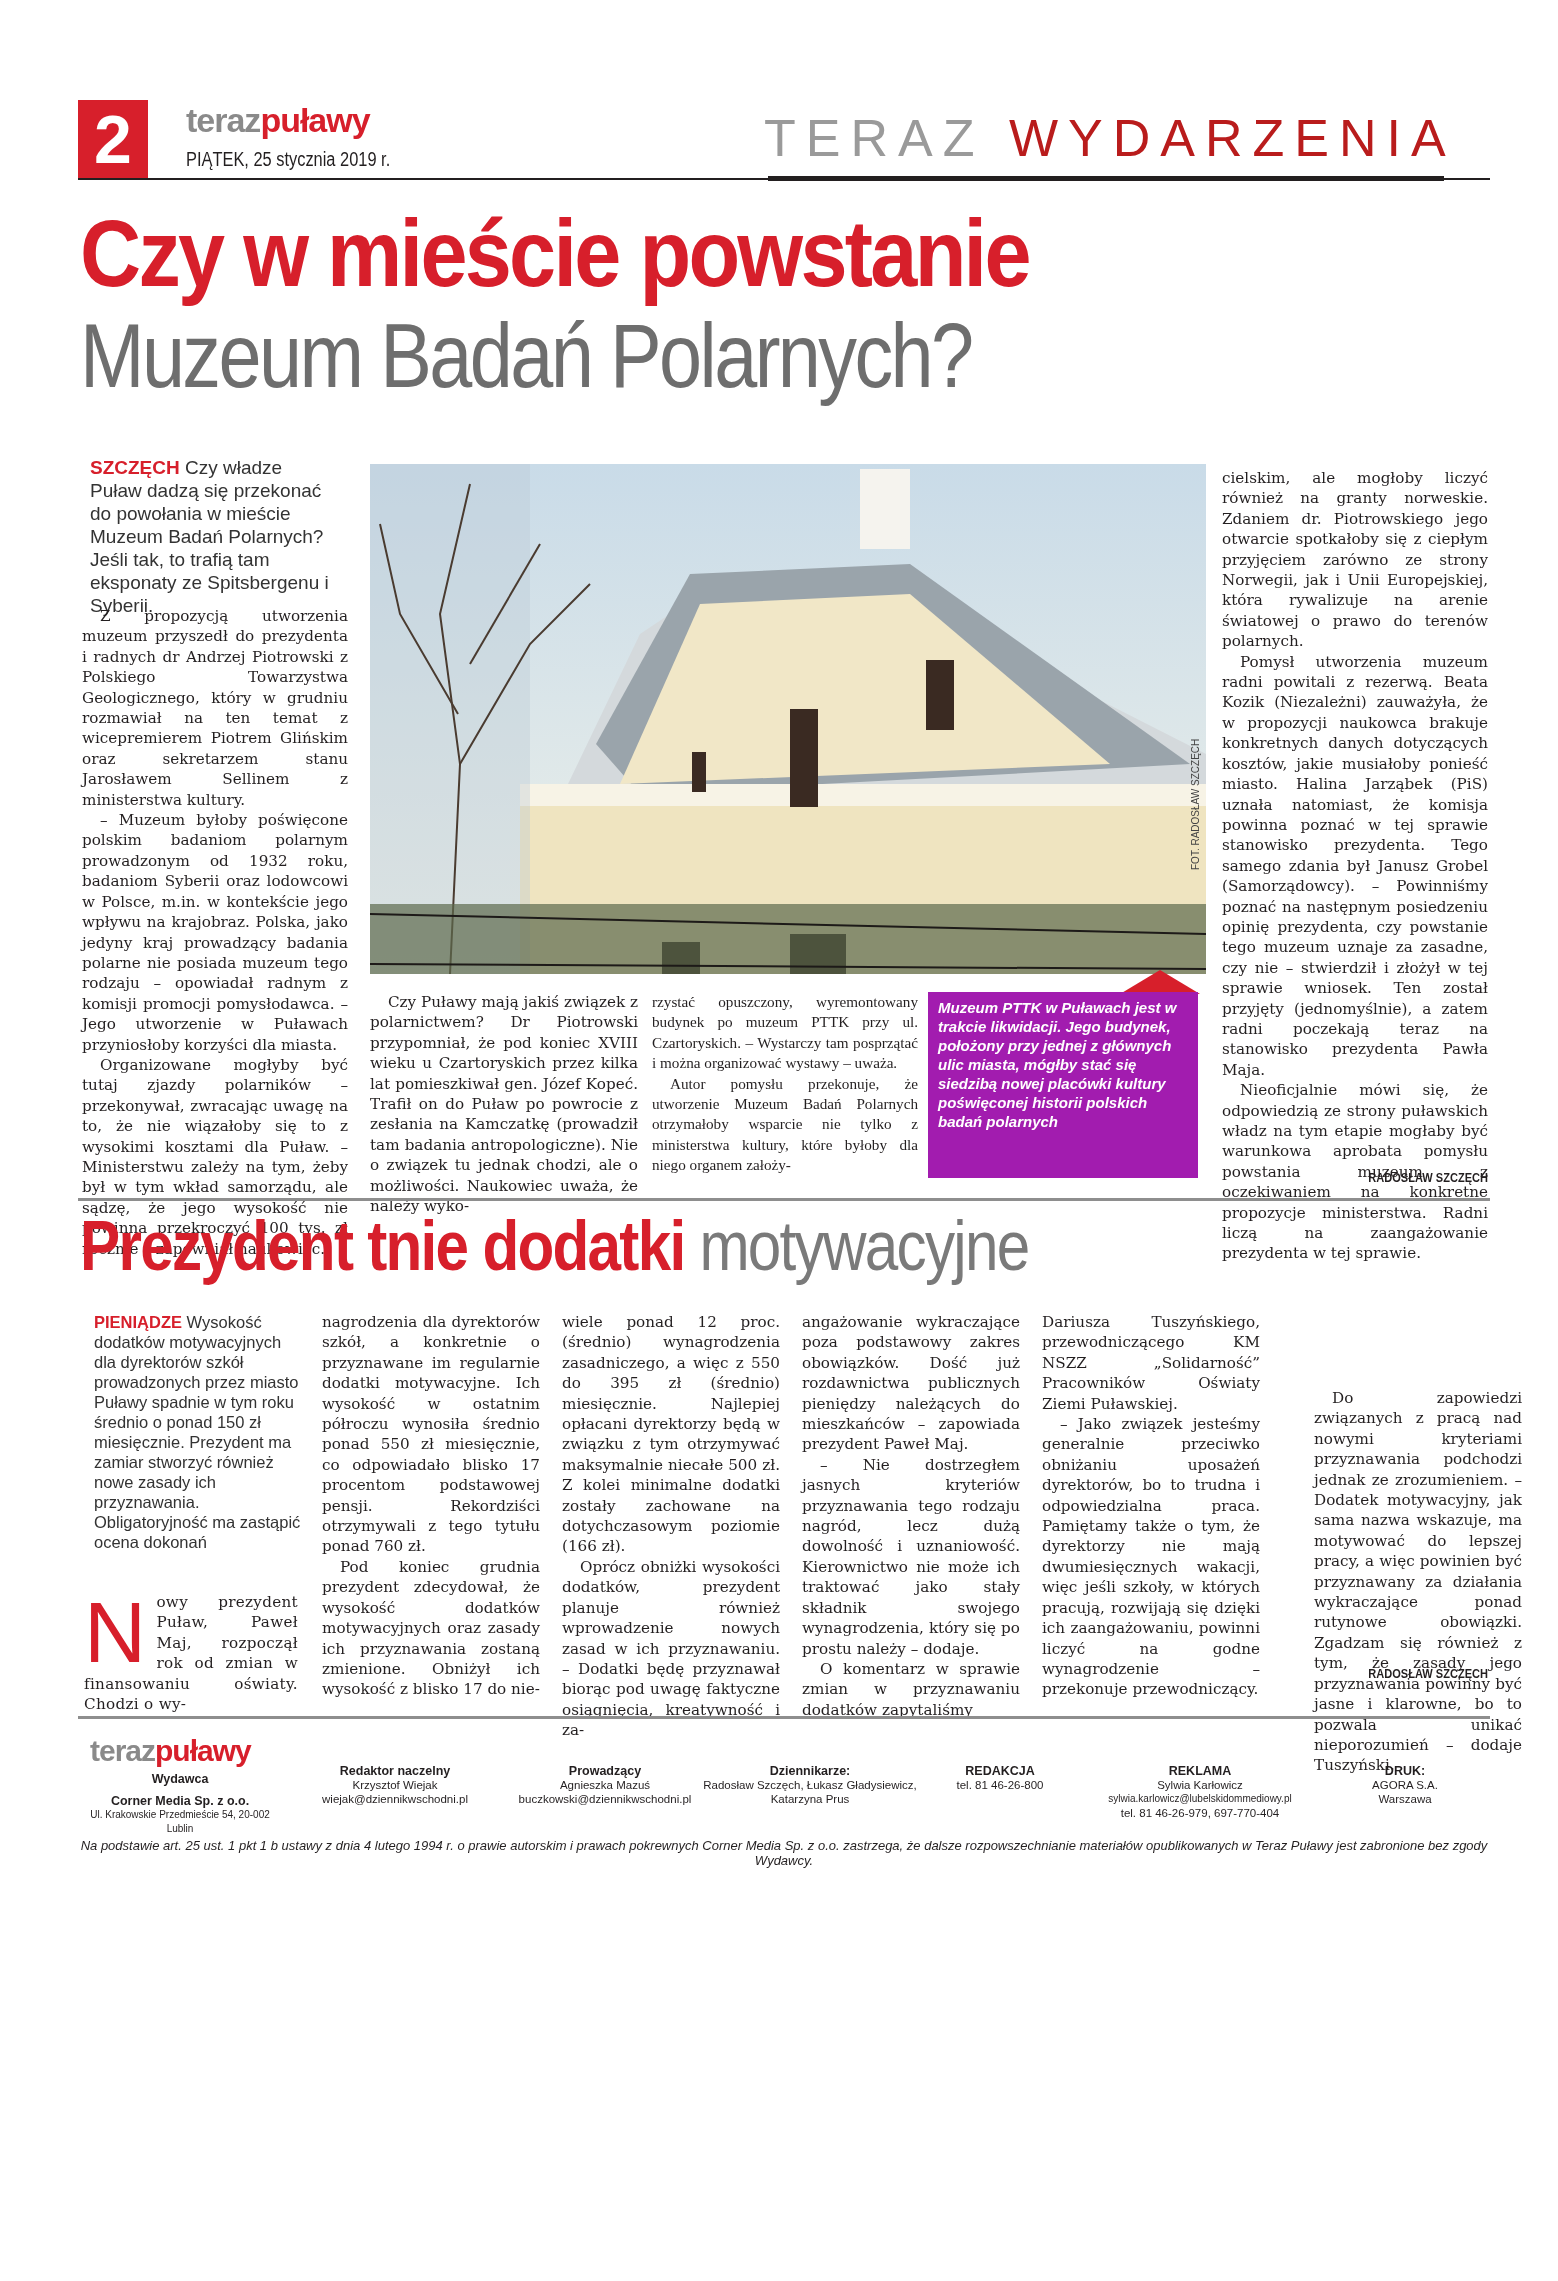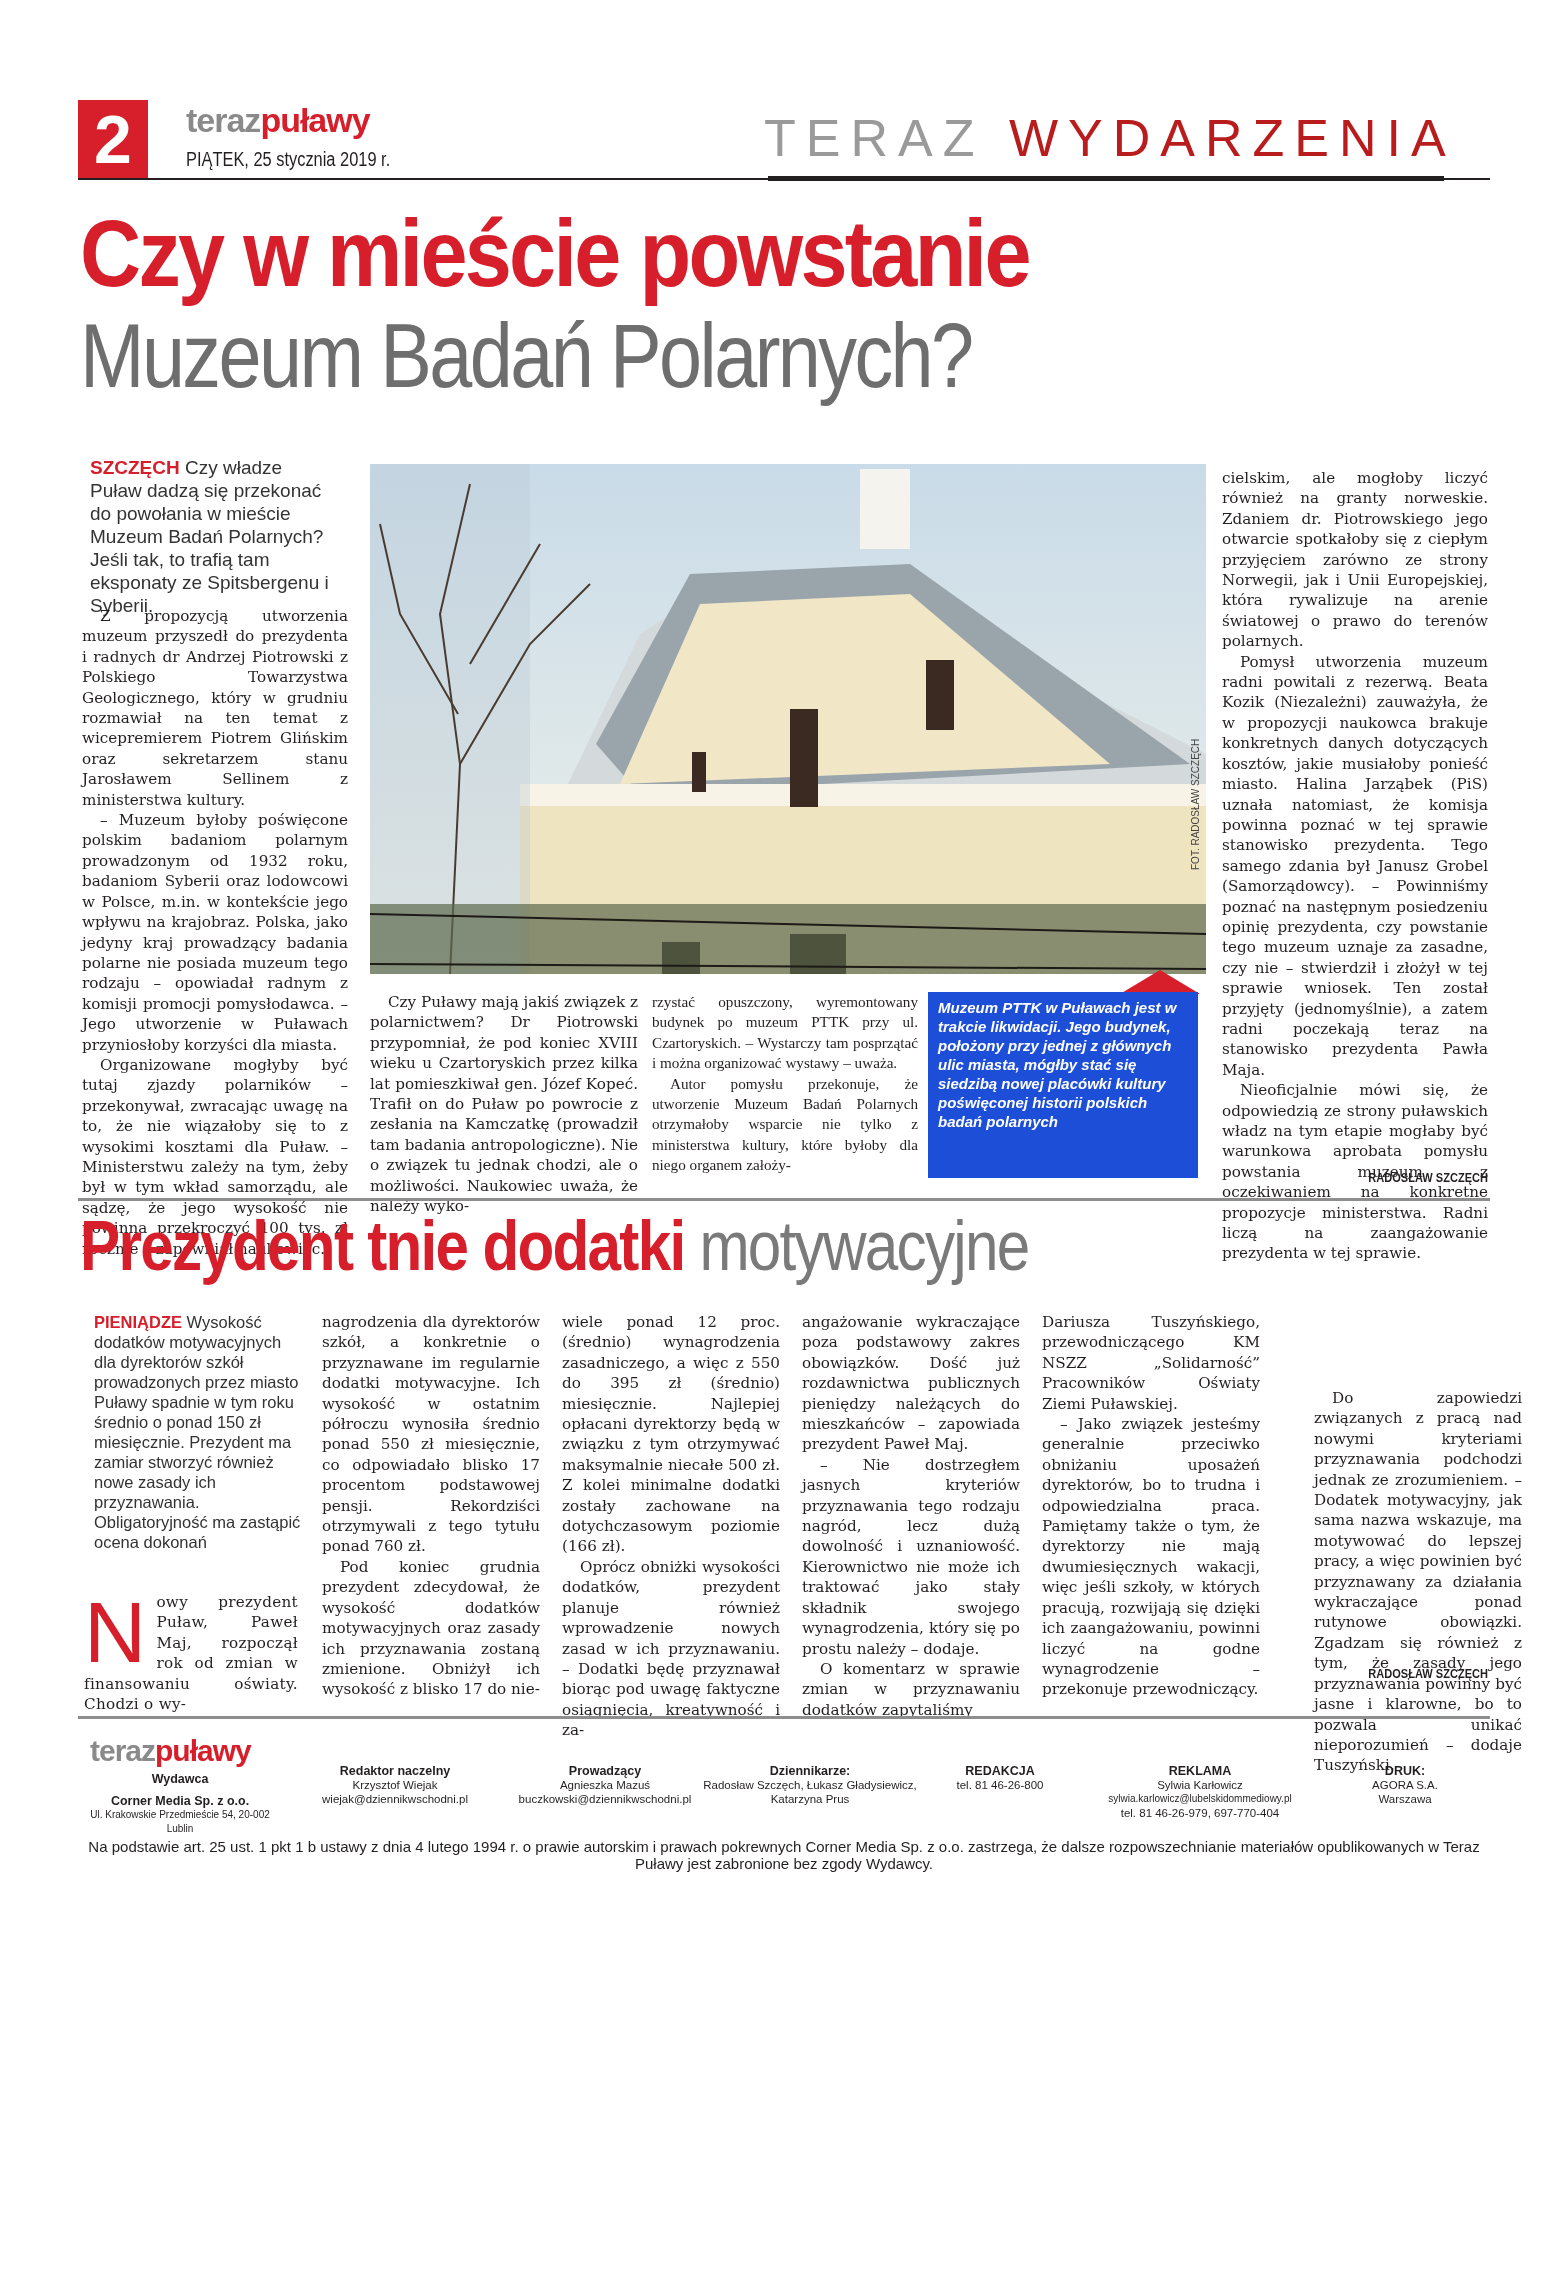--- a/index.html
+++ b/index.html
@@ -24,42 +24,42 @@
   .h1b { position: absolute; left: 80px; top: 306px; font-family: "Liberation Sans", sans-serif; font-weight: normal; font-size: 90px; line-height: 100px; color: #6e6e6e; letter-spacing: -3px; transform: scaleX(0.86); transform-origin: left; white-space: nowrap; }
 
   .col { position: absolute; font-size: 15.2px; line-height: 20.4px; text-align: justify; hyphens: manual; }
   .col p { text-indent: 18px; }
   .col p.noind { text-indent: 0; }
   .lead { position: absolute; font-family: "Liberation Sans", sans-serif; font-size: 19px; line-height: 23px; color: #333; }
   .lead .kicker { color: #d71f2b; font-weight: bold; }
 
   .photo { position: absolute; left: 370px; top: 464px; width: 836px; height: 510px; overflow: hidden; background: #dfe8ee; }
   .photo-credit { position: absolute; left: 1190px; top: 870px; font-family: "Liberation Sans", sans-serif; font-size: 10px; color: #444; transform: rotate(-90deg); transform-origin: left top; white-space: nowrap; }
-  .caption-box { position: absolute; left: 928px; top: 992px; width: 270px; height: 186px; background: #1d4ed8; padding: 6px 10px; }
+  .caption-box { position: absolute; left: 928px; top: 992px; width: 270px; height: 186px; background: #a21caf; padding: 6px 10px; }
   .caption-notch { position: absolute; left: 1120px; top: 970px; width: 0; height: 0; border-left: 40px solid transparent; border-right: 40px solid transparent; border-bottom: 24px solid #d71f2b; }
   .caption-text { font-family: "Liberation Sans", sans-serif; font-weight: bold; font-style: italic; color: #fff; font-size: 15px; line-height: 19px; }
 
   .byline { position: absolute; font-family: "Liberation Sans", sans-serif; font-weight: bold; font-size: 13px; text-align: right; transform: scaleX(0.85); transform-origin: right; }
 
   .rule-gray { position: absolute; left: 78px; height: 3px; background: #8e8e8e; width: 1412px; }
 
   .h2 { position: absolute; left: 80px; top: 1207px; font-family: "Liberation Sans", sans-serif; font-size: 70px; line-height: 78px; letter-spacing: -2px; transform: scaleX(0.86); transform-origin: left; white-space: nowrap; }
   .h2 .b { color: #d71f2b; font-weight: bold; }
   .h2 .l { color: #7a7a7a; font-weight: normal; }
 
   .dropcap { float: left; font-family: "Liberation Sans", sans-serif; font-size: 86px; line-height: 76px; color: #d71f2b; margin: 2px 10px 0 0; font-weight: normal; }
 
   
   .footer-logo { position: absolute; left: 90px; top: 1734px; font-family: "Liberation Sans", sans-serif; font-weight: bold; font-size: 30px; letter-spacing: -1px; }
   .footer-logo .t { color: #8a8a8a; }
   .footer-logo .p { color: #d71f2b; }
   .fblock { position: absolute; font-family: "Liberation Sans", sans-serif; font-size: 11.5px; line-height: 14px; text-align: center; color: #231f20; }
   .fblock .fh { font-weight: bold; font-size: 12.5px; }
   .fblock .small { font-size: 10px; }
-  .legal { position: absolute; left: 78px; top: 1838px; width: 1412px; font-family: "Liberation Sans", sans-serif; font-size: 15px; text-align: center; color: #231f20; }
+  .legal { position: absolute; left: 78px; top: 1838px; width: 1412px; font-family: "Liberation Sans", sans-serif; font-size: 13px; text-align: center; color: #231f20; font-style: italic; }
 </style>
 </head>
 <body>
 
 <div class="page-num">2</div>
 <div class="brand"><span class="t">teraz</span><span class="p">puławy</span></div>
 <div class="header-date">PIĄTEK, 25 stycznia 2019 r.</div>
 <div class="section-title"><span class="t">TERAZ</span> <span class="w">WYDARZENIA</span></div>
 <div class="header-rule"></div>
 <div class="header-rule-thick"></div>

